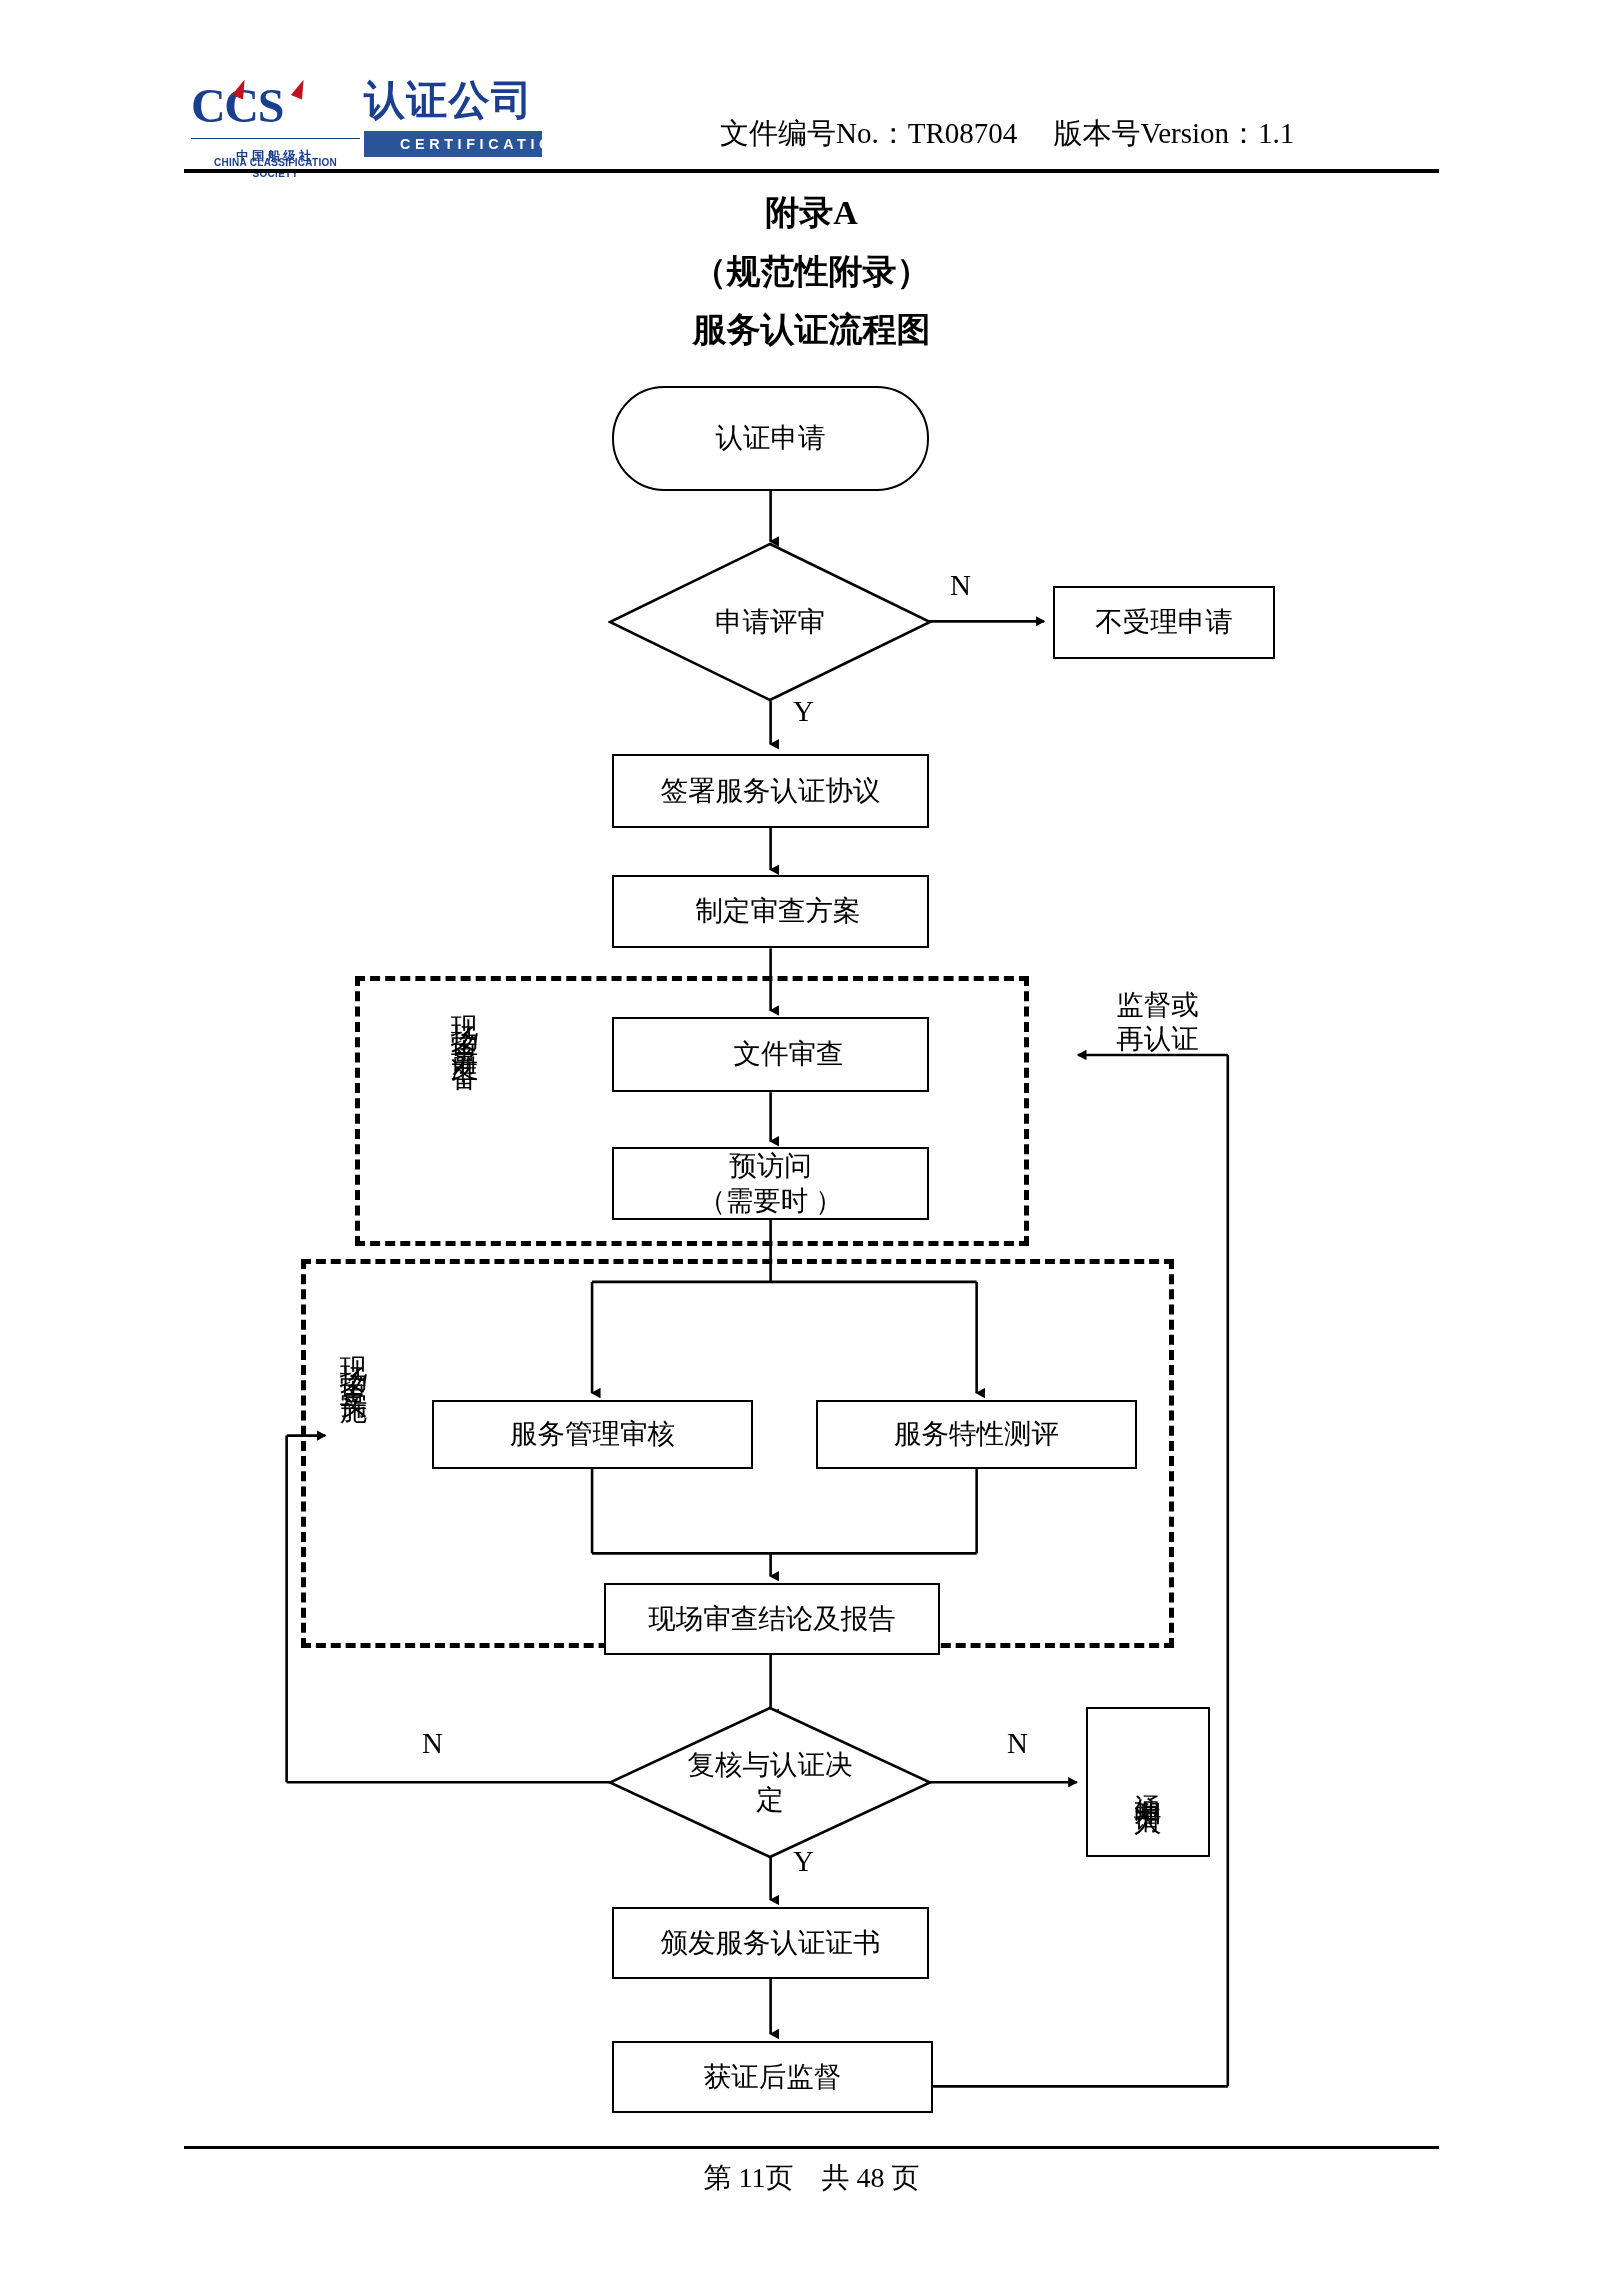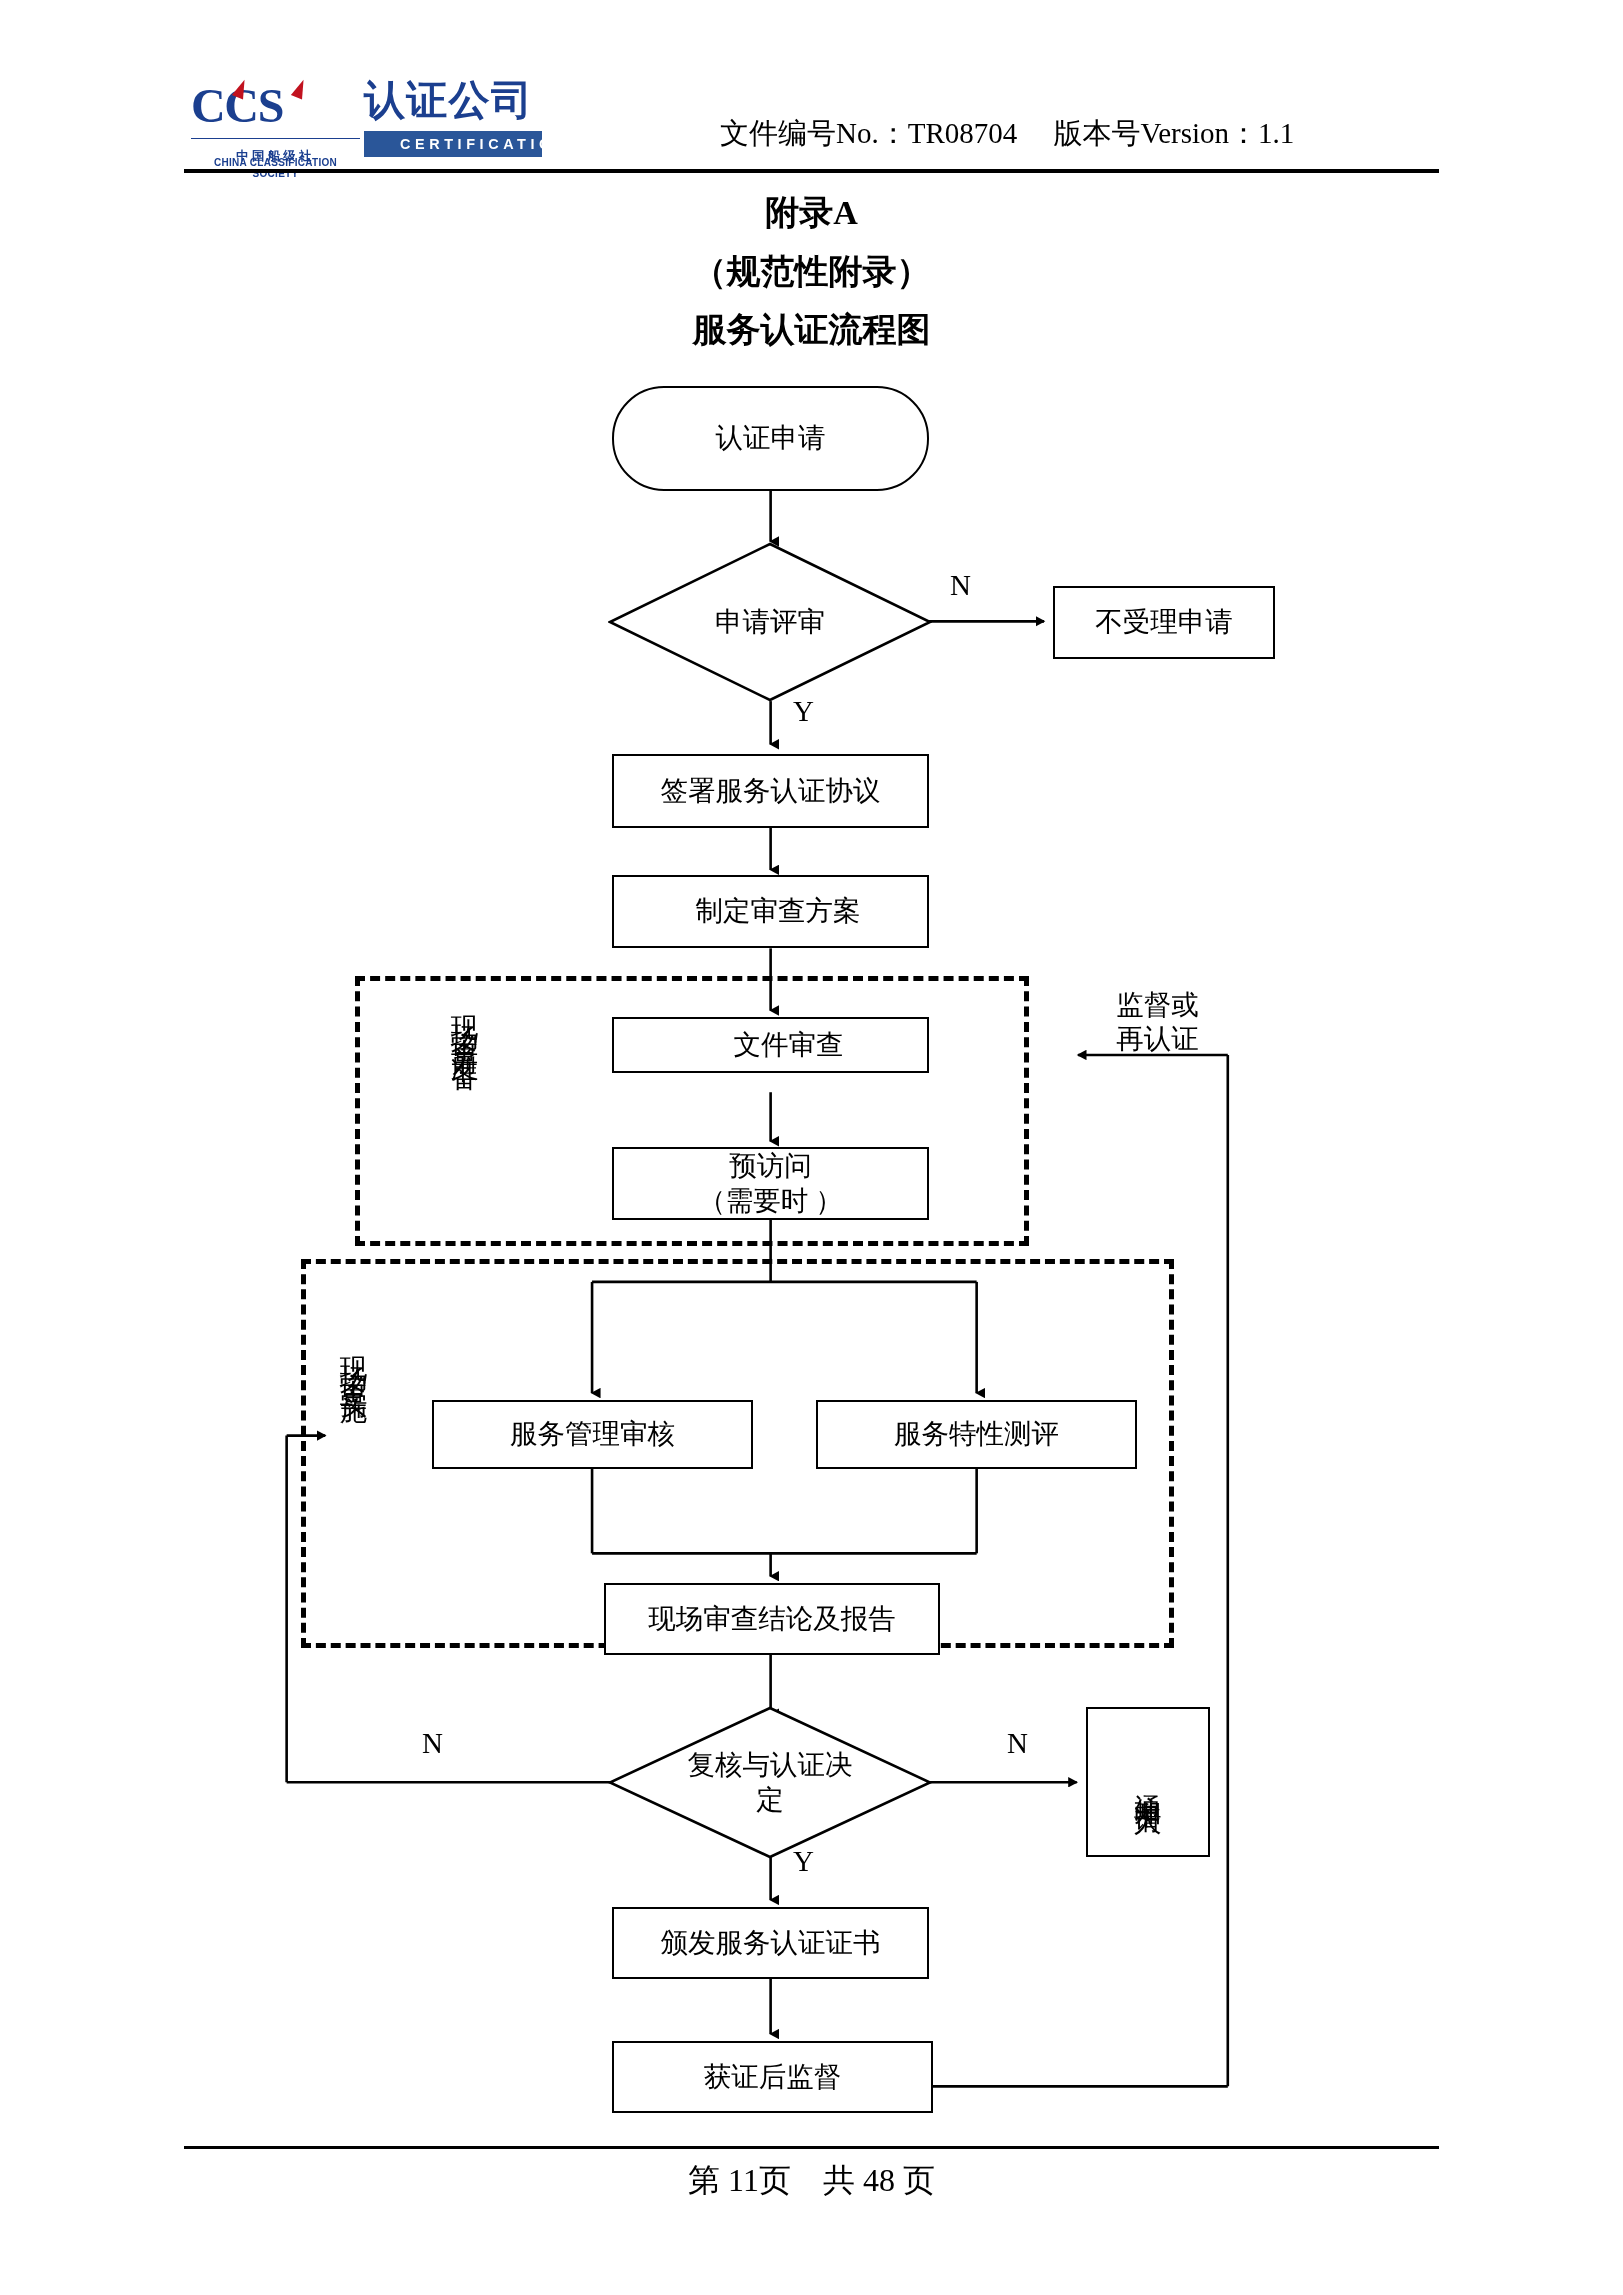--- a/index.html
+++ b/index.html
@@ -129,21 +129,21 @@
     font-family:"Liberation Serif", serif; font-size:27.5px; line-height:1.25;
   }
 
   
   #footer-rule {
     position:absolute; left:184px; top:2146px; width:1255px; height:3.3px;
     background:#000;
   }
   #footer-text {
     position:absolute; left:0; top:2159px; width:1623px; text-align:center;
-    font-size:32px; color:#000; white-space:pre;
+    font-size:28px; color:#000; white-space:pre;
     font-family:"Liberation Serif", serif;
   }
 </style>
 </head>
 <body>
 
 <div id="page">
 
   <div id="logo">
     <div class="ccs-main">CCS</div>
@@ -234,21 +234,21 @@
       </svg>
       <div class="dlabel">申请评审</div>
     </div>
 
     <div class="node" style="left:1053px; top:586px; width:222px; height:73px;">不受理申请</div>
 
     <div class="node" style="left:612px; top:754px; width:317px; height:74px;">签署服务认证协议</div>
 
     <div class="node" style="left:612px; top:875px; width:317px; height:73px;padding-left:15px;">制定审查方案</div>
 
-    <div class="node" style="left:612px; top:1017px; width:317px; height:56px;padding-left:36px;">文件审查</div>
+    <div class="node" style="left:612px; top:1017px; width:317px; height:75px;padding-left:36px;">文件审查</div>
 
     <div class="node" style="left:612px; top:1147px; width:317px; height:73px; white-space:pre-line;">预访问
 （需要时 ）</div>
 
     <div class="node" style="left:432px; top:1400px; width:321px; height:69px;">服务管理审核</div>
 
     <div class="node" style="left:816px; top:1400px; width:321px; height:69px;">服务特性测评</div>
 
     <div class="node" style="left:604px; top:1583px; width:336px; height:72px;">现场审查结论及报告</div>
 

